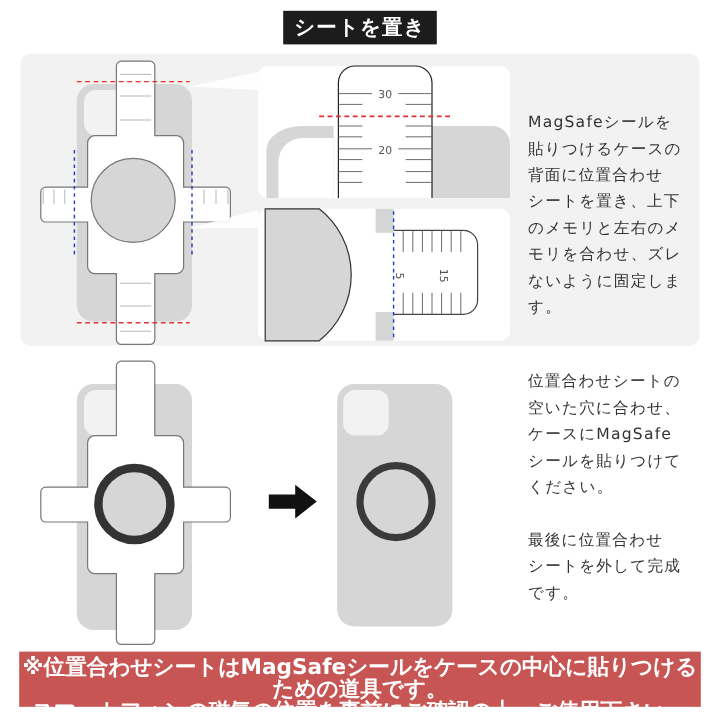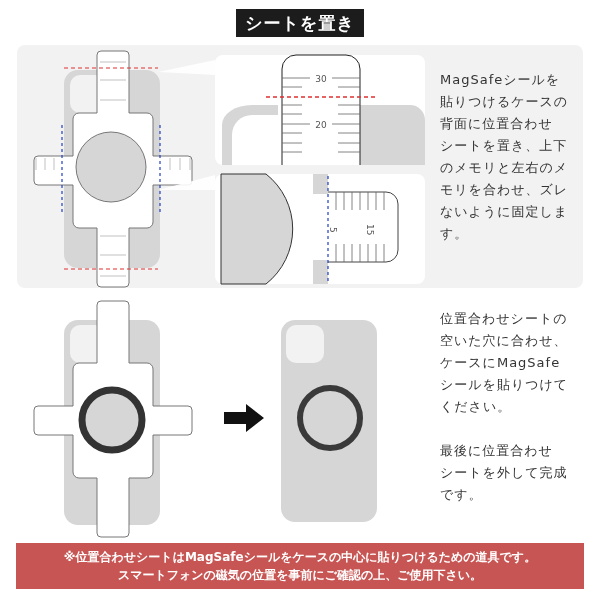--- a/index.html
+++ b/index.html
@@ -4,24 +4,24 @@
 <style>
   html, body { margin:0; padding:0; background:#ffffff; }
   body { width:600px; height:599px; position:relative; overflow:hidden;
          font-family:"DejaVu Sans","Liberation Sans",sans-serif; }
   .title { position:absolute; left:236px; top:9px; width:128px; height:28px; background:#1c1c1c;
            color:#fff; font-size:17px; font-weight:bold; text-align:center; line-height:28px; letter-spacing:1px; }
   .panel { position:absolute; left:17px; width:566px; background:#f2f2f2; border-radius:8px; }
   .p1 { top:45px; height:243px; }
   .p2 { top:296px; height:242px; }
   .desc { position:absolute; color:#333; font-size:13px; line-height:22px; letter-spacing:1px; white-space:pre-line; }
-  .d1 { left:440px; top:69px; width:150px; }
+  .d1 { left:440px; top:92px; width:150px; }
   .d2 { left:440px; top:308px; width:150px; }
   .notice { position:absolute; left:16px; top:543px; width:568px; height:46px; background:#c75553; color:#fff;
-            font-size:12px; font-weight:bold; text-align:center; line-height:18px; padding-top:5px; box-sizing:border-box; }
+            font-size:18px; font-weight:bold; text-align:center; line-height:18px; padding-top:5px; box-sizing:border-box; }
   svg text { font-family:"DejaVu Sans",sans-serif; }
 </style>
 </head>
 <body>
 
 <div class="title">シートを置き</div>
 
 <div class="panel p1"></div>
 <svg style="position:absolute;left:0;top:0" width="600" height="600">
 

